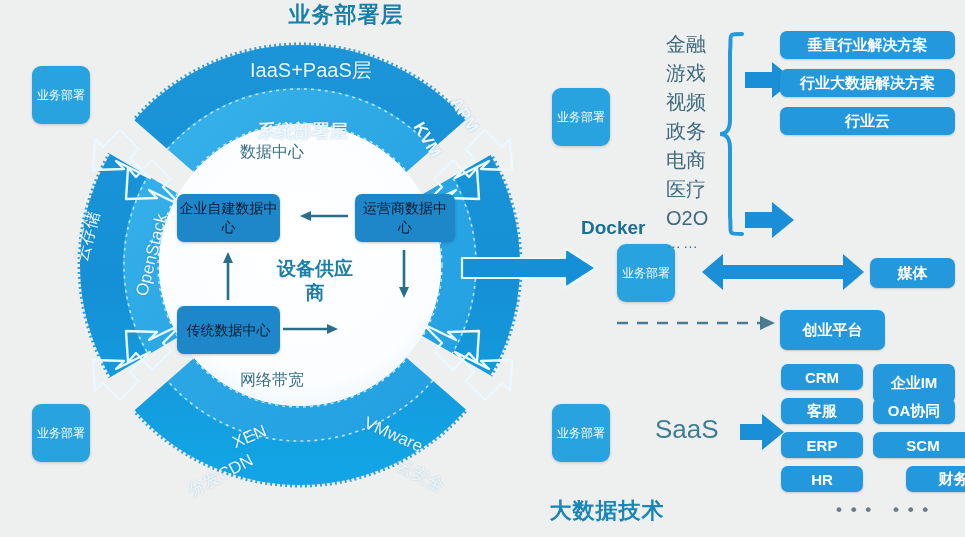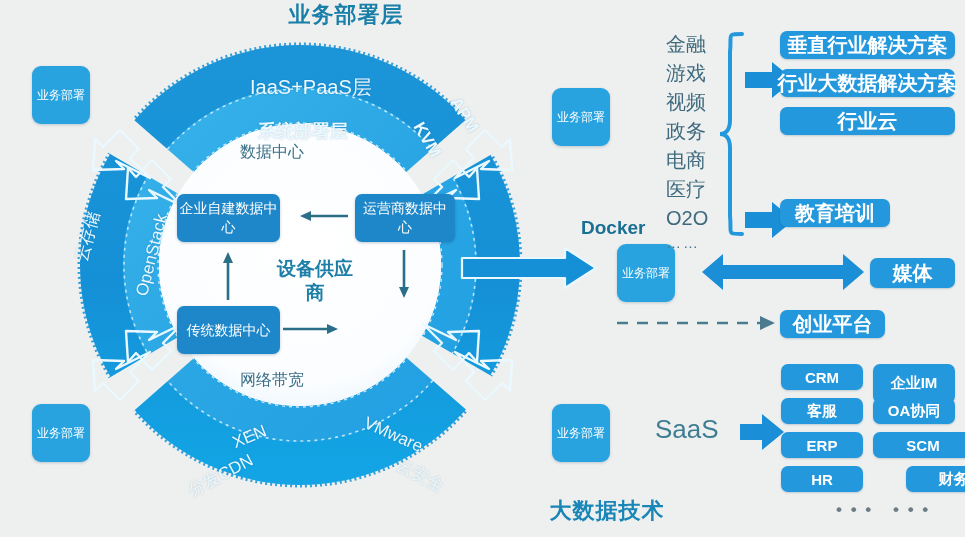--- a/index.html
+++ b/index.html
@@ -27,21 +27,21 @@
   }
 
   
   .ringlabel{
     color:#eaf8ff;font-size:17px;font-weight:500;white-space:nowrap;
     text-shadow:0 0 2px rgba(0,60,100,.25);
   }
 
   
   .hubbox{
-    background:#1e87c9;color:#ffffff;border-radius:7px;
+    background:#1e87c9;color:#0f172a;border-radius:7px;
     font-size:14px;line-height:19px;text-align:center;
     display:flex;align-items:center;justify-content:center;
     box-shadow:0 1px 3px rgba(0,50,90,.25);
     padding:4px 2px;box-sizing:border-box;
   }
   .hub-center{
     color:#1d7fa8;font-size:19px;font-weight:bold;line-height:24px;
     text-align:center;
   }
   .hub-dc{
@@ -59,21 +59,21 @@
   
   .vlist{
     left:666px;top:30px;width:58px;
     color:#3f6a7e;font-size:20px;line-height:29px;text-align:left;
   }
   .vlist div{white-space:nowrap;}
   .vlist .dots{font-size:15px;letter-spacing:2px;line-height:20px;color:#4b7589;}
 
   .pill{
     background:#2398dd;color:#ffffff;border-radius:7px;
-    font-weight:bold;font-size:20px;
+    font-weight:bold;font-size:15px;
     display:flex;align-items:center;justify-content:center;
     box-shadow:0 1px 2px rgba(0,50,90,.2);
     white-space:nowrap;
   }
   .pill.sm{font-size:15px;}
   .saas-label{
     color:#3f7d93;font-size:26px;font-weight:500;white-space:nowrap;
   }
   .docker-label{
     color:#1a6f93;font-size:19px;font-weight:bold;white-space:nowrap;
@@ -186,21 +186,21 @@
     </g>
 
     <g fill="#1a8ed6">
       <polygon points="740,424 762,424 762,414 784,432 762,450 762,440 740,440"></polygon>
     </g>
   </svg>
 
   <div class="abs title-main">业务部署层</div>
   <div class="abs title-bigdata">大数据技术</div>
 
-  <div class="abs ringlabel" style="left:250px;top:74px;font-size:20px;">IaaS+PaaS层</div>
+  <div class="abs ringlabel" style="left:250px;top:57px;font-size:20px;">IaaS+PaaS层</div>
   <div class="abs ringlabel" style="left:258px;top:119px;font-size:18px;font-weight:bold;">系统部署层</div>
 
   <div class="abs ringlabel" style="left:62px;top:225px;transform:rotate(-75deg);transform-origin:center;">云存储</div>
   <div class="abs ringlabel" style="left:445px;top:105px;transform:rotate(58deg);transform-origin:center;font-weight:bold;">APM</div>
   <div class="abs ringlabel" style="left:185px;top:464px;transform:rotate(-28deg);transform-origin:center;">分发CDN</div>
   <div class="abs ringlabel" style="left:395px;top:464px;transform:rotate(28deg);transform-origin:center;">云安全</div>
 
   <div class="abs ringlabel" style="left:110px;top:245px;transform:rotate(-76deg);transform-origin:center;">OpenStack</div>
   <div class="abs ringlabel" style="left:408px;top:130px;transform:rotate(60deg);transform-origin:center;font-weight:bold;">KVM</div>
   <div class="abs ringlabel" style="left:232px;top:427px;transform:rotate(-22deg);transform-origin:center;">XEN</div>
@@ -229,24 +229,23 @@
     <div>政务</div>
     <div>电商</div>
     <div>医疗</div>
     <div>O2O</div>
     <div class="dots">……</div>
   </div>
 
   <div class="abs pill" style="left:780px;top:31px;width:175px;height:28px;">垂直行业解决方案</div>
   <div class="abs pill" style="left:780px;top:69px;width:175px;height:28px;">行业大数据解决方案</div>
   <div class="abs pill" style="left:780px;top:107px;width:175px;height:28px;">行业云</div>
-  <div class="abs pill" style="left:780px;top:199px;width:110px;height:28px;">教育培训</div>
 
   <div class="abs pill" style="left:870px;top:258px;width:85px;height:30px;">媒体</div>
-  <div class="abs pill" style="left:780px;top:310px;width:105px;height:28px;">创业平台</div>
+  <div class="abs pill" style="left:780px;top:310px;width:105px;height:40px;">创业平台</div>
 
   <div class="abs saas-label" style="left:655px;top:414px;">SaaS</div>
 
   <div class="abs pill sm" style="left:781px;top:364px;width:82px;height:26px;">CRM</div>
   <div class="abs pill sm" style="left:873px;top:364px;width:82px;height:39px;">企业IM</div>
 
   <div class="abs pill sm" style="left:781px;top:398px;width:82px;height:26px;">客服</div>
   <div class="abs pill sm" style="left:873px;top:398px;width:82px;height:26px;">OA协同</div>
 
   <div class="abs pill sm" style="left:781px;top:432px;width:82px;height:26px;">ERP</div>

